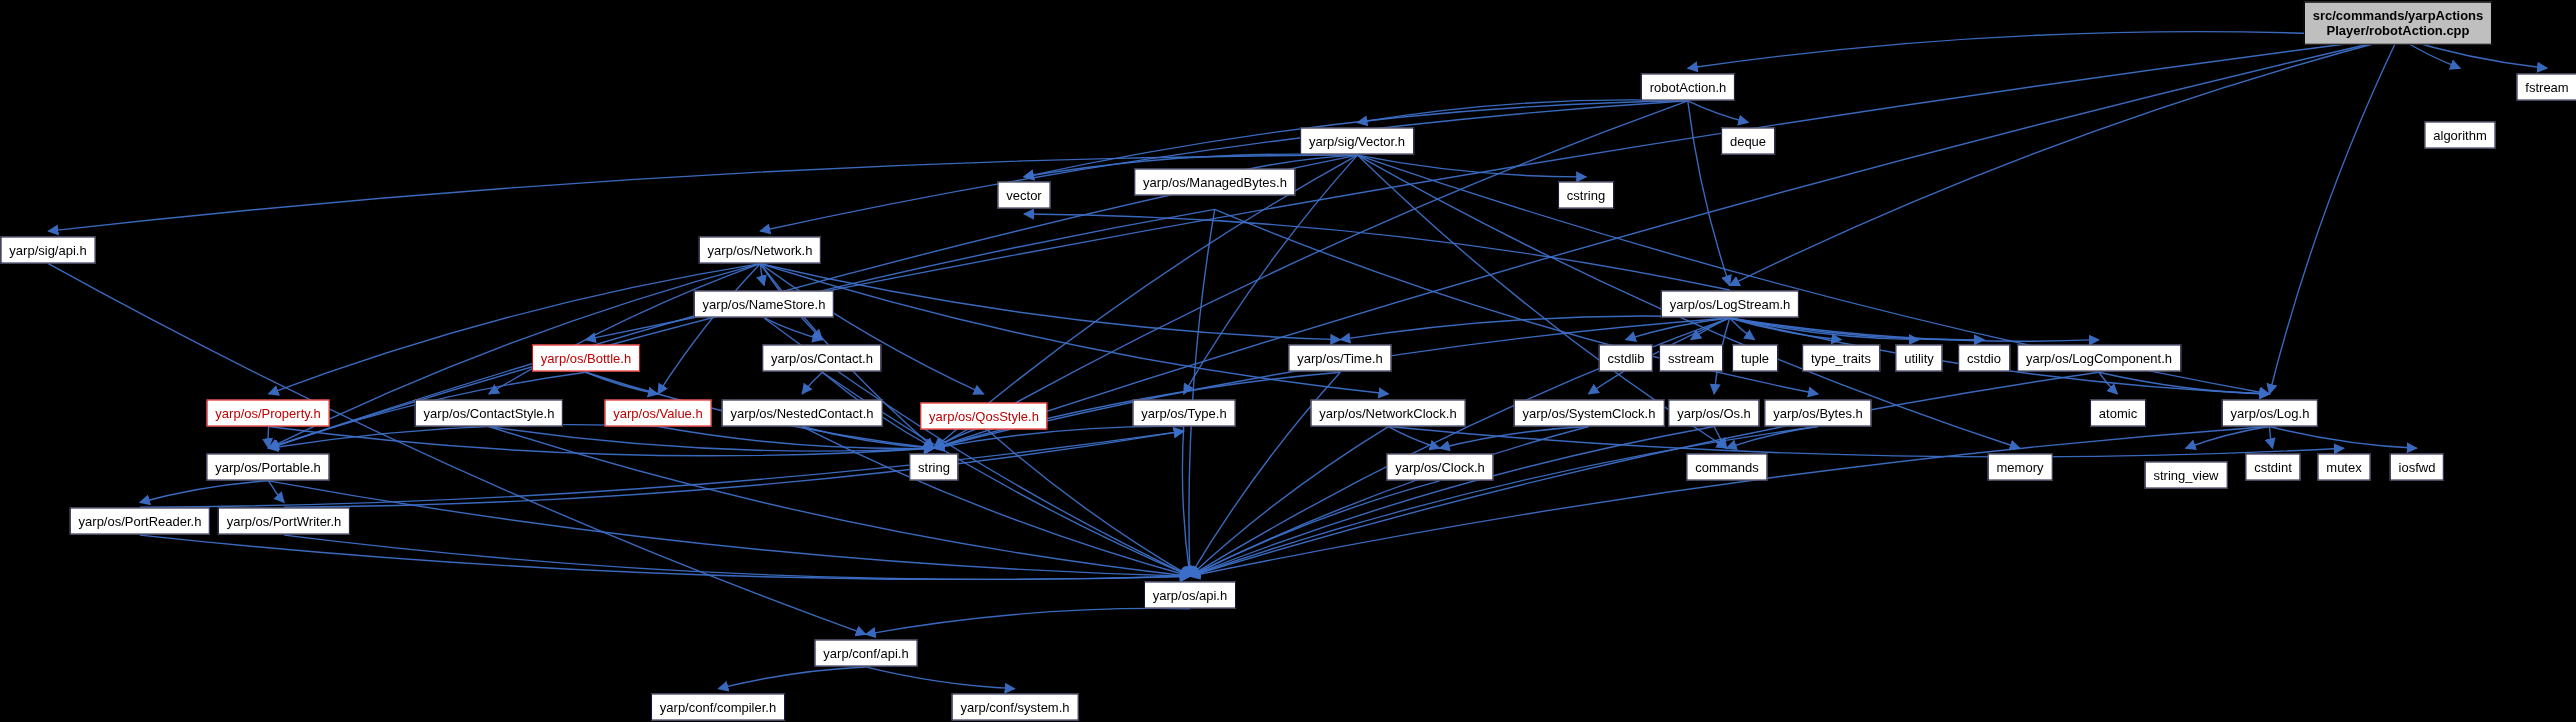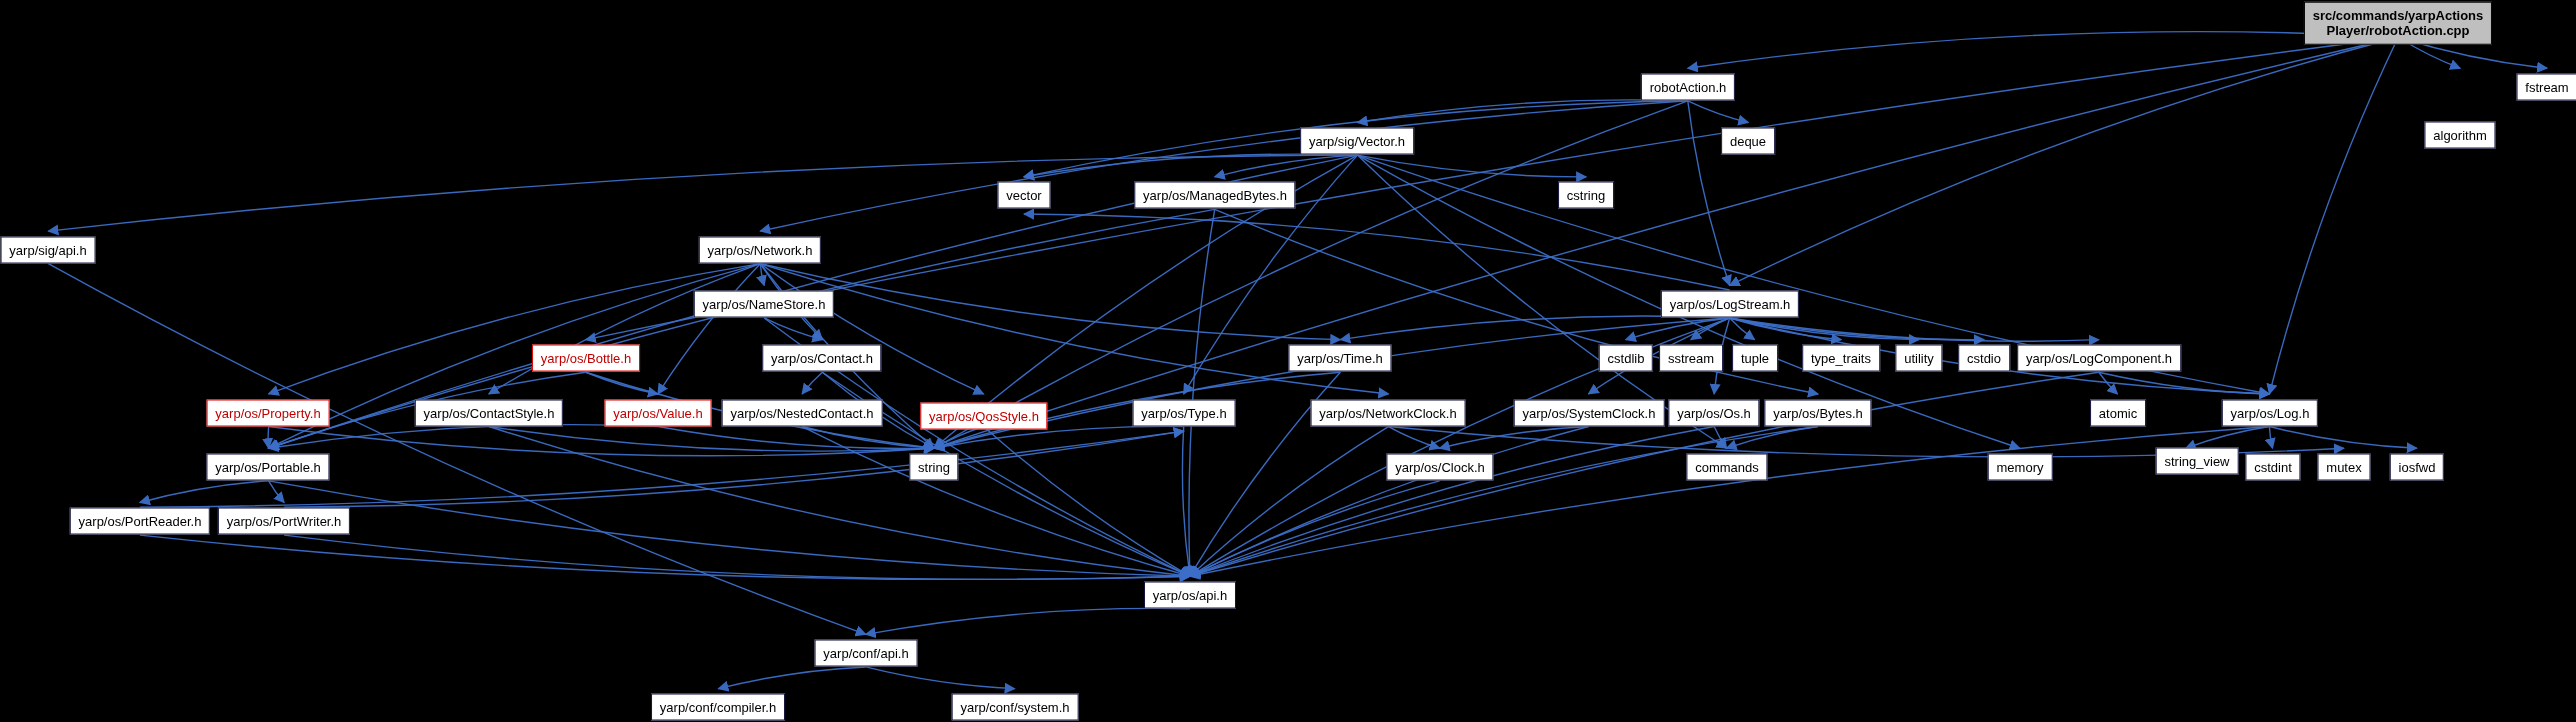--- a/index.html
+++ b/index.html
@@ -150,21 +150,21 @@
     </svg>
 
 <div class="node root" style="left: 2398px; top: 23px;">src/commands/yarpActions
 Player/robotAction.cpp</div>
     <div class="node " style="left: 1688px; top: 87px;">robotAction.h</div>
     <div class="node " style="left: 2460px; top: 87px; margin-top: 48px;">algorithm</div>
     <div class="node " style="left: 2547px; top: 87px;">fstream</div>
     <div class="node " style="left: 1748px; top: 141px;">deque</div>
     <div class="node " style="left: 1357px; top: 141px;">yarp/sig/Vector.h</div>
     <div class="node " style="left: 1024px; top: 195px;">vector</div>
-    <div class="node " style="left: 1215px; top: 195px; text-align: right;">yarp/os/ManagedBytes.h</div>
+    <div class="node " style="left: 1215px; top: 182px; text-align: right;">yarp/os/ManagedBytes.h</div>
     <div class="node " style="left: 1586px; top: 195px;">cstring</div>
     <div class="node " style="left: 48px; top: 250px;">yarp/sig/api.h</div>
     <div class="node " style="left: 760px; top: 250px;">yarp/os/Network.h</div>
     <div class="node " style="left: 764px; top: 304px;">yarp/os/NameStore.h</div>
     <div class="node " style="left: 1730px; top: 304px;">yarp/os/LogStream.h</div>
     <div class="node truncated" style="left: 586px; top: 358px;">yarp/os/Bottle.h</div>
     <div class="node " style="left: 822px; top: 358px;">yarp/os/Contact.h</div>
     <div class="node " style="left: 1340px; top: 358px;">yarp/os/Time.h</div>
     <div class="node " style="left: 1626px; top: 358px;">cstdlib</div>
     <div class="node " style="left: 1691px; top: 358px;">sstream</div>
@@ -183,21 +183,21 @@
     <div class="node " style="left: 1589px; top: 413px;">yarp/os/SystemClock.h</div>
     <div class="node " style="left: 1714px; top: 413px;">yarp/os/Os.h</div>
     <div class="node " style="left: 1818px; top: 413px;">yarp/os/Bytes.h</div>
     <div class="node " style="left: 2118px; top: 413px;">atomic</div>
     <div class="node " style="left: 2270px; top: 413px;">yarp/os/Log.h</div>
     <div class="node " style="left: 268px; top: 467px;">yarp/os/Portable.h</div>
     <div class="node " style="left: 934px; top: 467px;">string</div>
     <div class="node " style="left: 1440px; top: 467px;">yarp/os/Clock.h</div>
     <div class="node " style="left: 1727px; top: 467px;">commands</div>
     <div class="node " style="left: 2020px; top: 467px;">memory</div>
-    <div class="node " style="left: 2186px; top: 461px; margin-left: 11px;">string_view</div>
+    <div class="node " style="left: 2186px; top: 475px;">string_view</div>
     <div class="node " style="left: 2273px; top: 467px;">cstdint</div>
     <div class="node " style="left: 2344px; top: 467px;">mutex</div>
     <div class="node " style="left: 2417px; top: 467px;">iosfwd</div>
     <div class="node " style="left: 140px; top: 521px;">yarp/os/PortReader.h</div>
     <div class="node " style="left: 284px; top: 521px;">yarp/os/PortWriter.h</div>
     <div class="node " style="left: 1190px; top: 595px;">yarp/os/api.h</div>
     <div class="node " style="left: 866px; top: 653px;">yarp/conf/api.h</div>
     <div class="node " style="left: 718px; top: 707px;">yarp/conf/compiler.h</div>
     <div class="node " style="left: 1015px; top: 707px;">yarp/conf/system.h</div>
   </div>

